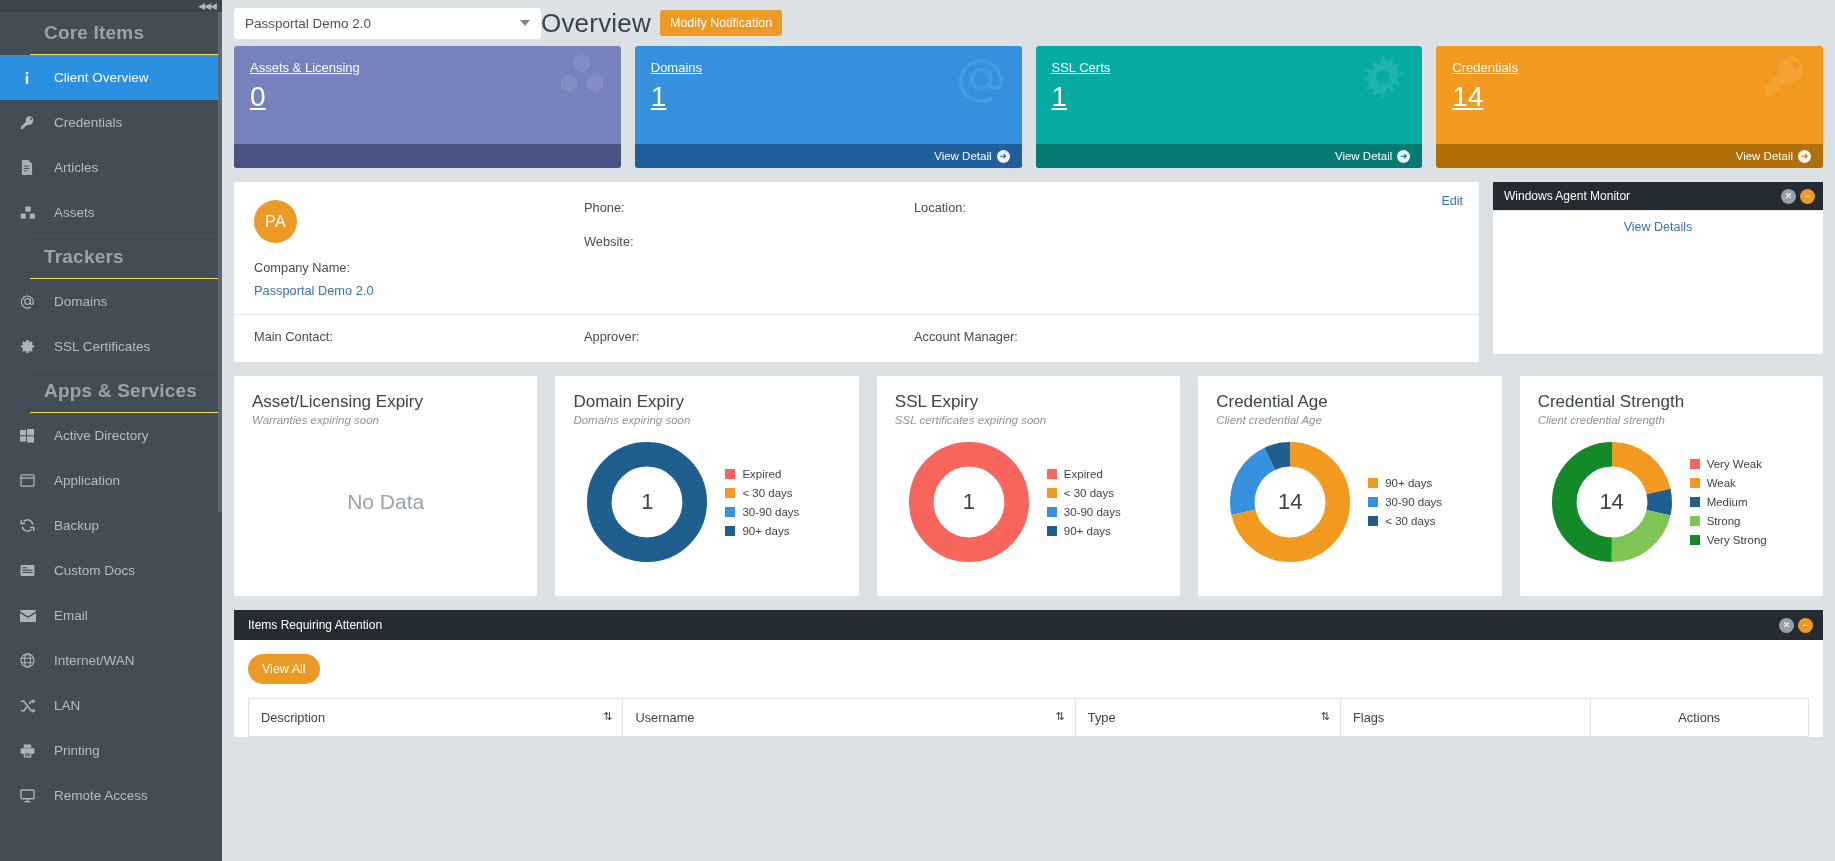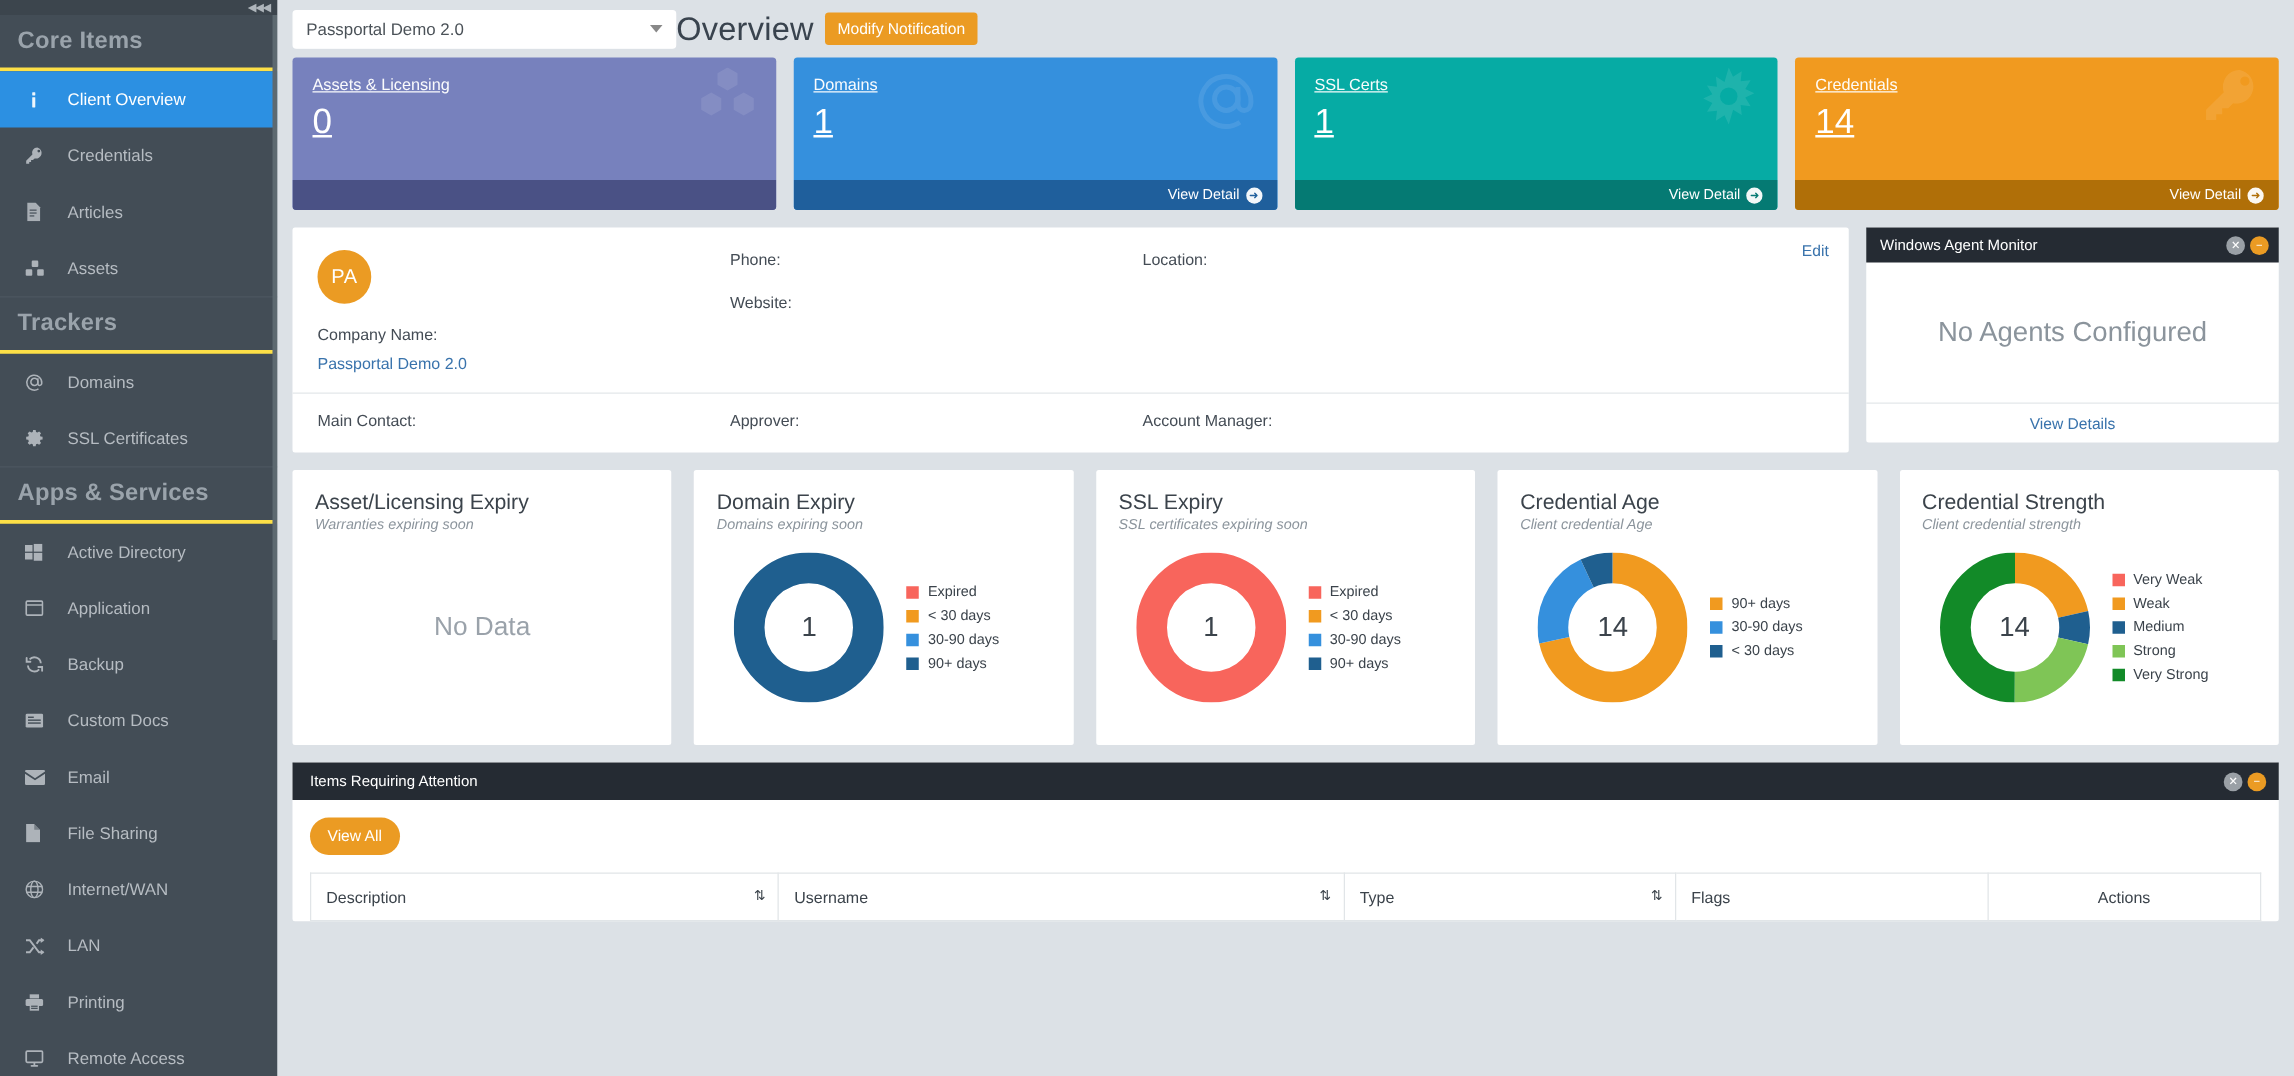--- a/index.html
+++ b/index.html
@@ -21,23 +21,24 @@
   }
   .sidebar-collapse {
     height: 12px; background: #3c454d;
     display: flex; justify-content: flex-end; align-items: center;
     padding-right: 6px;
     color: #aeb5bb; font-size: 9px; letter-spacing: -1px;
   }
   .sb-group-title {
     color: #9aa3ab; font-size: 19px; font-weight: bold;
     padding: 10px 14px 10px 14px;
-    border-bottom: 3px solid #fde047;
+    border-bottom: 1px solid #fde047;
     border-top: 1px solid #4d5760;
     letter-spacing: 0.2px;
+    margin-left: 30px;
   }
   .sb-group-title.first { border-top: none; }
   .sb-item {
     display: flex; align-items: center;
     height: 45px;
     padding-left: 20px;
     color: #b6bcc2; font-size: 13.5px;
     cursor: pointer;
   }
   .sb-item.active { background: #2c90e2; color: #fff; }
@@ -316,29 +317,20 @@
           </span>
           <span class="sb-label">Custom Docs</span>
         </div>
         <div class="sb-item">
           <span class="sb-icon">
             <svg width="16" height="12" viewBox="0 0 16 12" fill="currentColor">
               <path d="M0 1.2 8 6.5 16 1.2V1a1 1 0 0 0-1-1H1a1 1 0 0 0-1 1zM0 2.9V11a1 1 0 0 0 1 1h14a1 1 0 0 0 1-1V2.9L8 8.1z"></path>
             </svg>
           </span>
           <span class="sb-label">Email</span>
-        </div>
-        <div class="sb-item">
-          <span class="sb-icon">
-            <svg width="12" height="15" viewBox="0 0 13 16" fill="currentColor">
-              <path d="M1 0h7l5 5v11H1z"></path>
-              <path d="M8 0v5h5" fill="#434d56" opacity=".5"></path>
-            </svg>
-          </span>
-          <span class="sb-label">File Sharing</span>
         </div>
         <div class="sb-item">
           <span class="sb-icon">
             <svg width="15" height="15" viewBox="0 0 16 16" fill="none" stroke="currentColor" stroke-width="1.2">
               <circle cx="8" cy="8" r="7"></circle>
               <ellipse cx="8" cy="8" rx="3.1" ry="7"></ellipse>
               <path d="M1.3 5.6h13.4M1.3 10.4h13.4"></path>
             </svg>
           </span>
           <span class="sb-label">Internet/WAN</span>
@@ -482,21 +474,20 @@
       </div>
 
       <div class="agent-panel">
         <div class="agent-head">
           <span>Windows Agent Monitor</span>
           <span class="panel-btns">
             <span class="pb close">✕</span>
             <span class="pb min">−</span>
           </span>
         </div>
-        <div class="agent-body">No Agents Configured</div>
         <div class="agent-foot">View Details</div>
       </div>
     </div>
 
     <div class="charts-row" id="charts-row">
         <div class="chart-card">
           <div class="chart-title">Asset/Licensing Expiry</div>
           <div class="chart-sub">Warranties expiring soon</div>
           <div class="chart-area">
             <div class="nodata" style="flex: 1 1 0%;">No Data</div>

